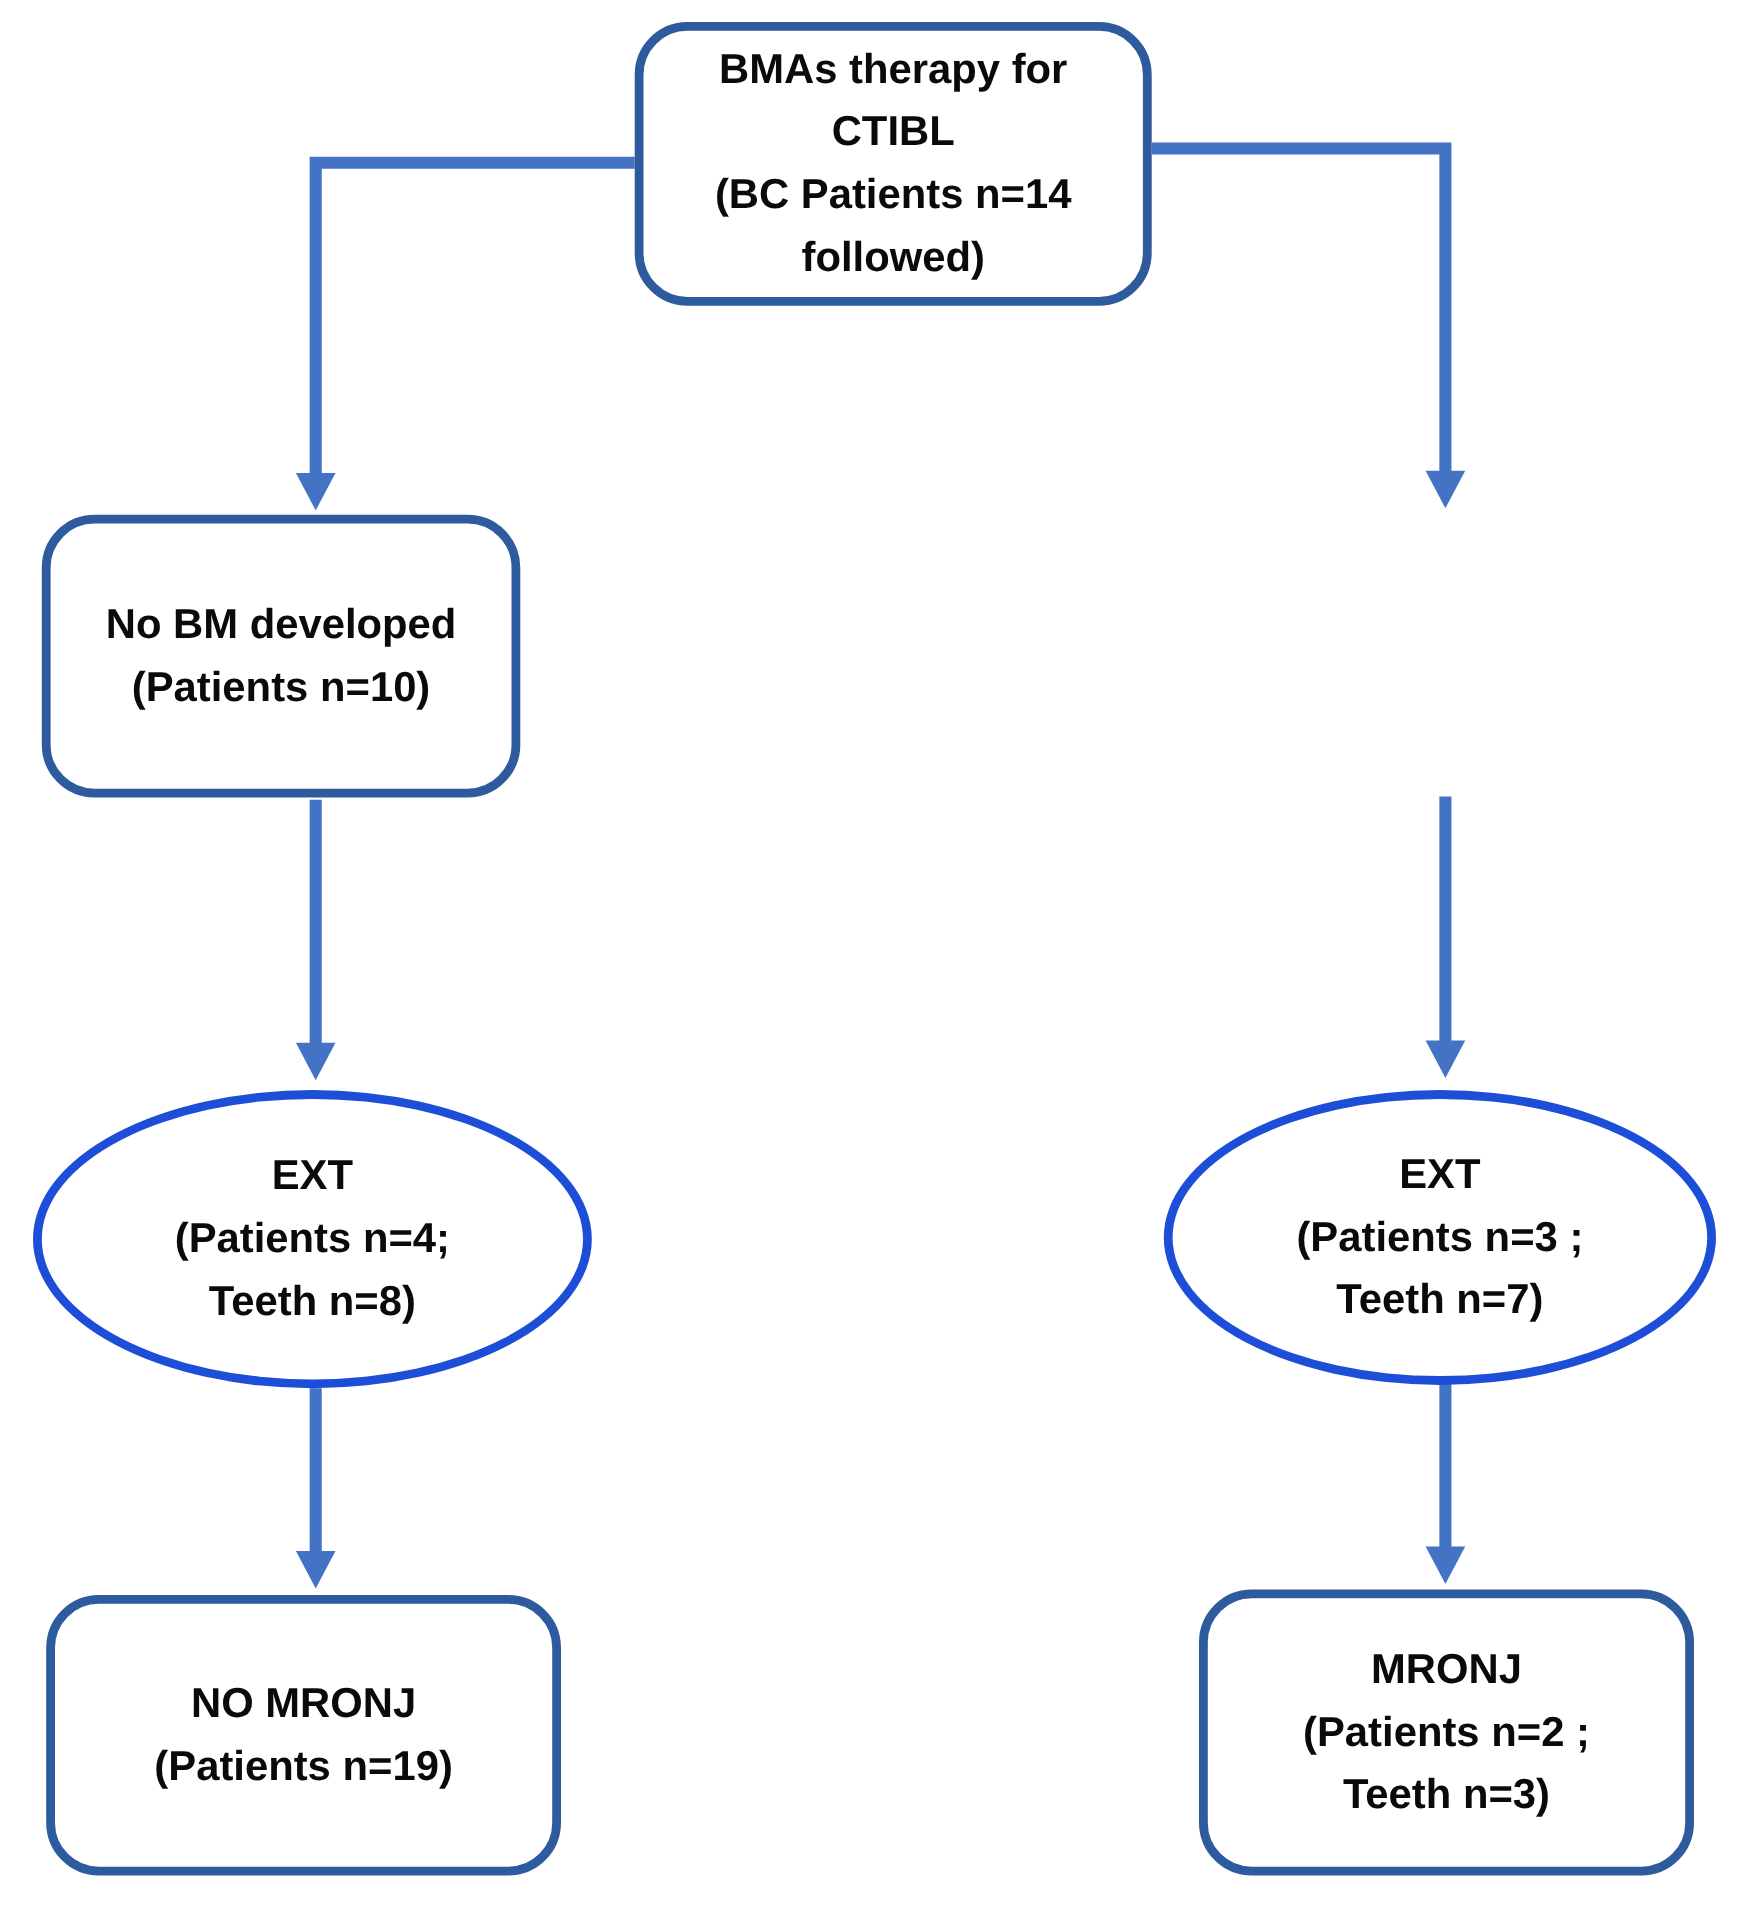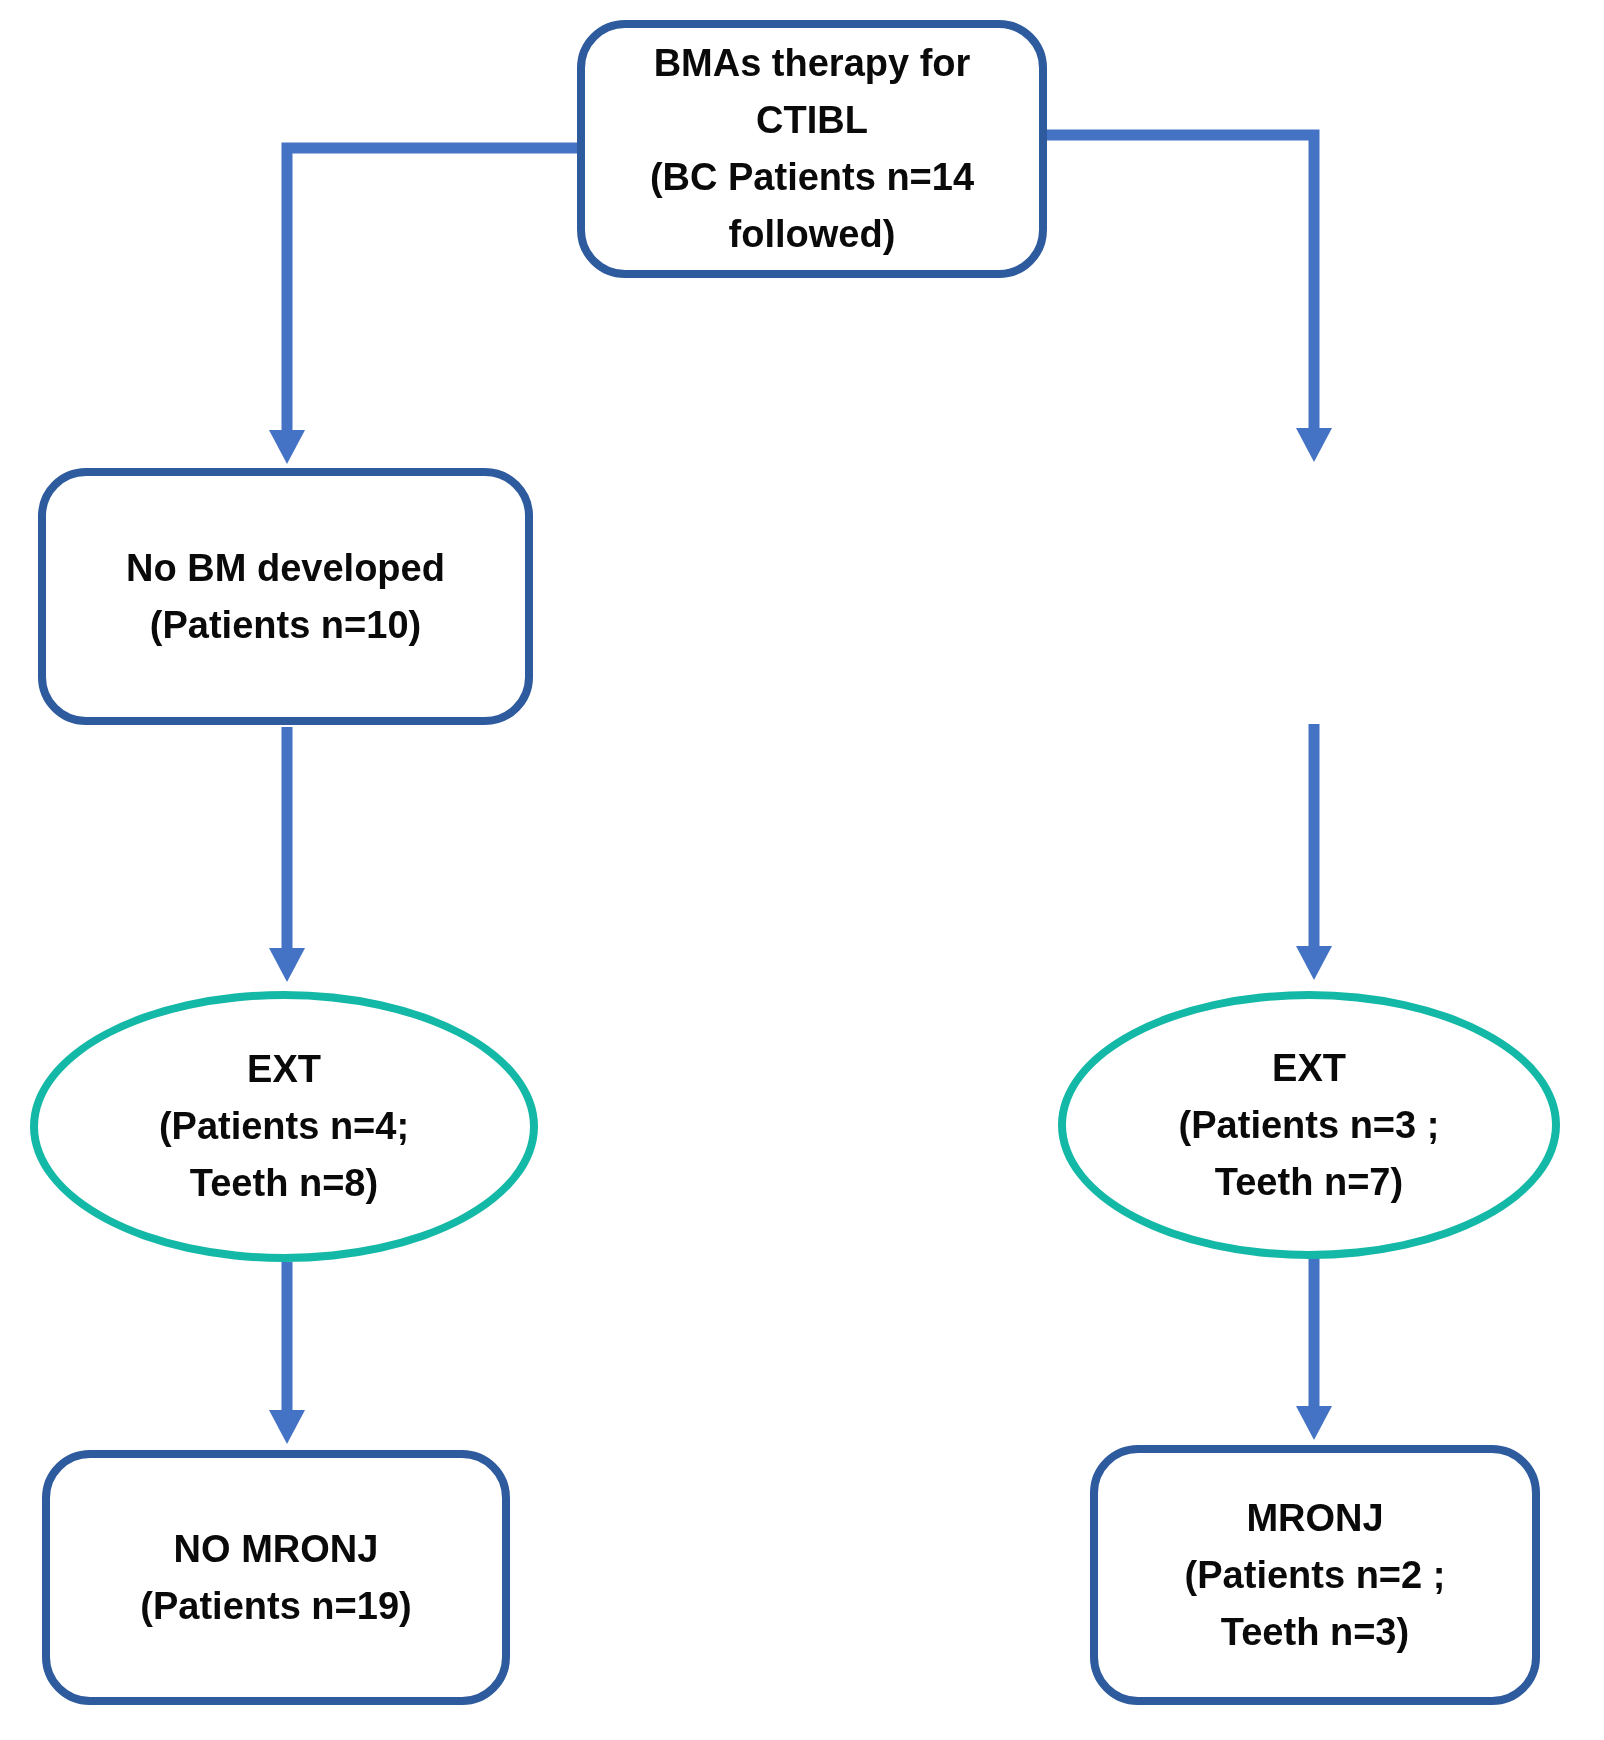--- a/index.html
+++ b/index.html
@@ -30,35 +30,35 @@
     justify-content: center;
     background: #ffffff;
     box-sizing: border-box;
     text-align: center;
   }
   .node.box {
     border: 8px solid #2E5A9E;
     border-radius: 48px;
   }
   .node.ellipse {
-    border: 8px solid #14b8a6;
+    border: 8px solid #1d4ed8;
     border-radius: 50%;
   }
   .node-text {
     display: block;
     white-space: pre-line;
     font-weight: 700;
     font-size: 38px;
     line-height: 1.5;
     color: #0a0a0a;
     letter-spacing: 0px;
   }
   
   #node-root      { left: 577px;  top: 20px;   width: 470px; height: 258px; }
-  #node-no-bm     { left: 38px;   top: 468px;  width: 495px; height: 257px; }
+  #node-no-bm     { left: 38px;   top: 468px;  width: 435px; height: 257px; }
   #node-bm-dev    { left: 1092px; top: 468px;  width: 461px; height: 254px; }
   #node-ext-left  { left: 30px;   top: 991px;  width: 508px; height: 271px; }
   #node-ext-right { left: 1058px; top: 991px;  width: 502px; height: 268px; }
   #node-no-mronj  { left: 42px;   top: 1450px; width: 468px; height: 255px; }
   #node-mronj     { left: 1090px; top: 1445px; width: 450px; height: 260px; }
 </style>
 </head>
 <body>
 
 <div id="canvas">

